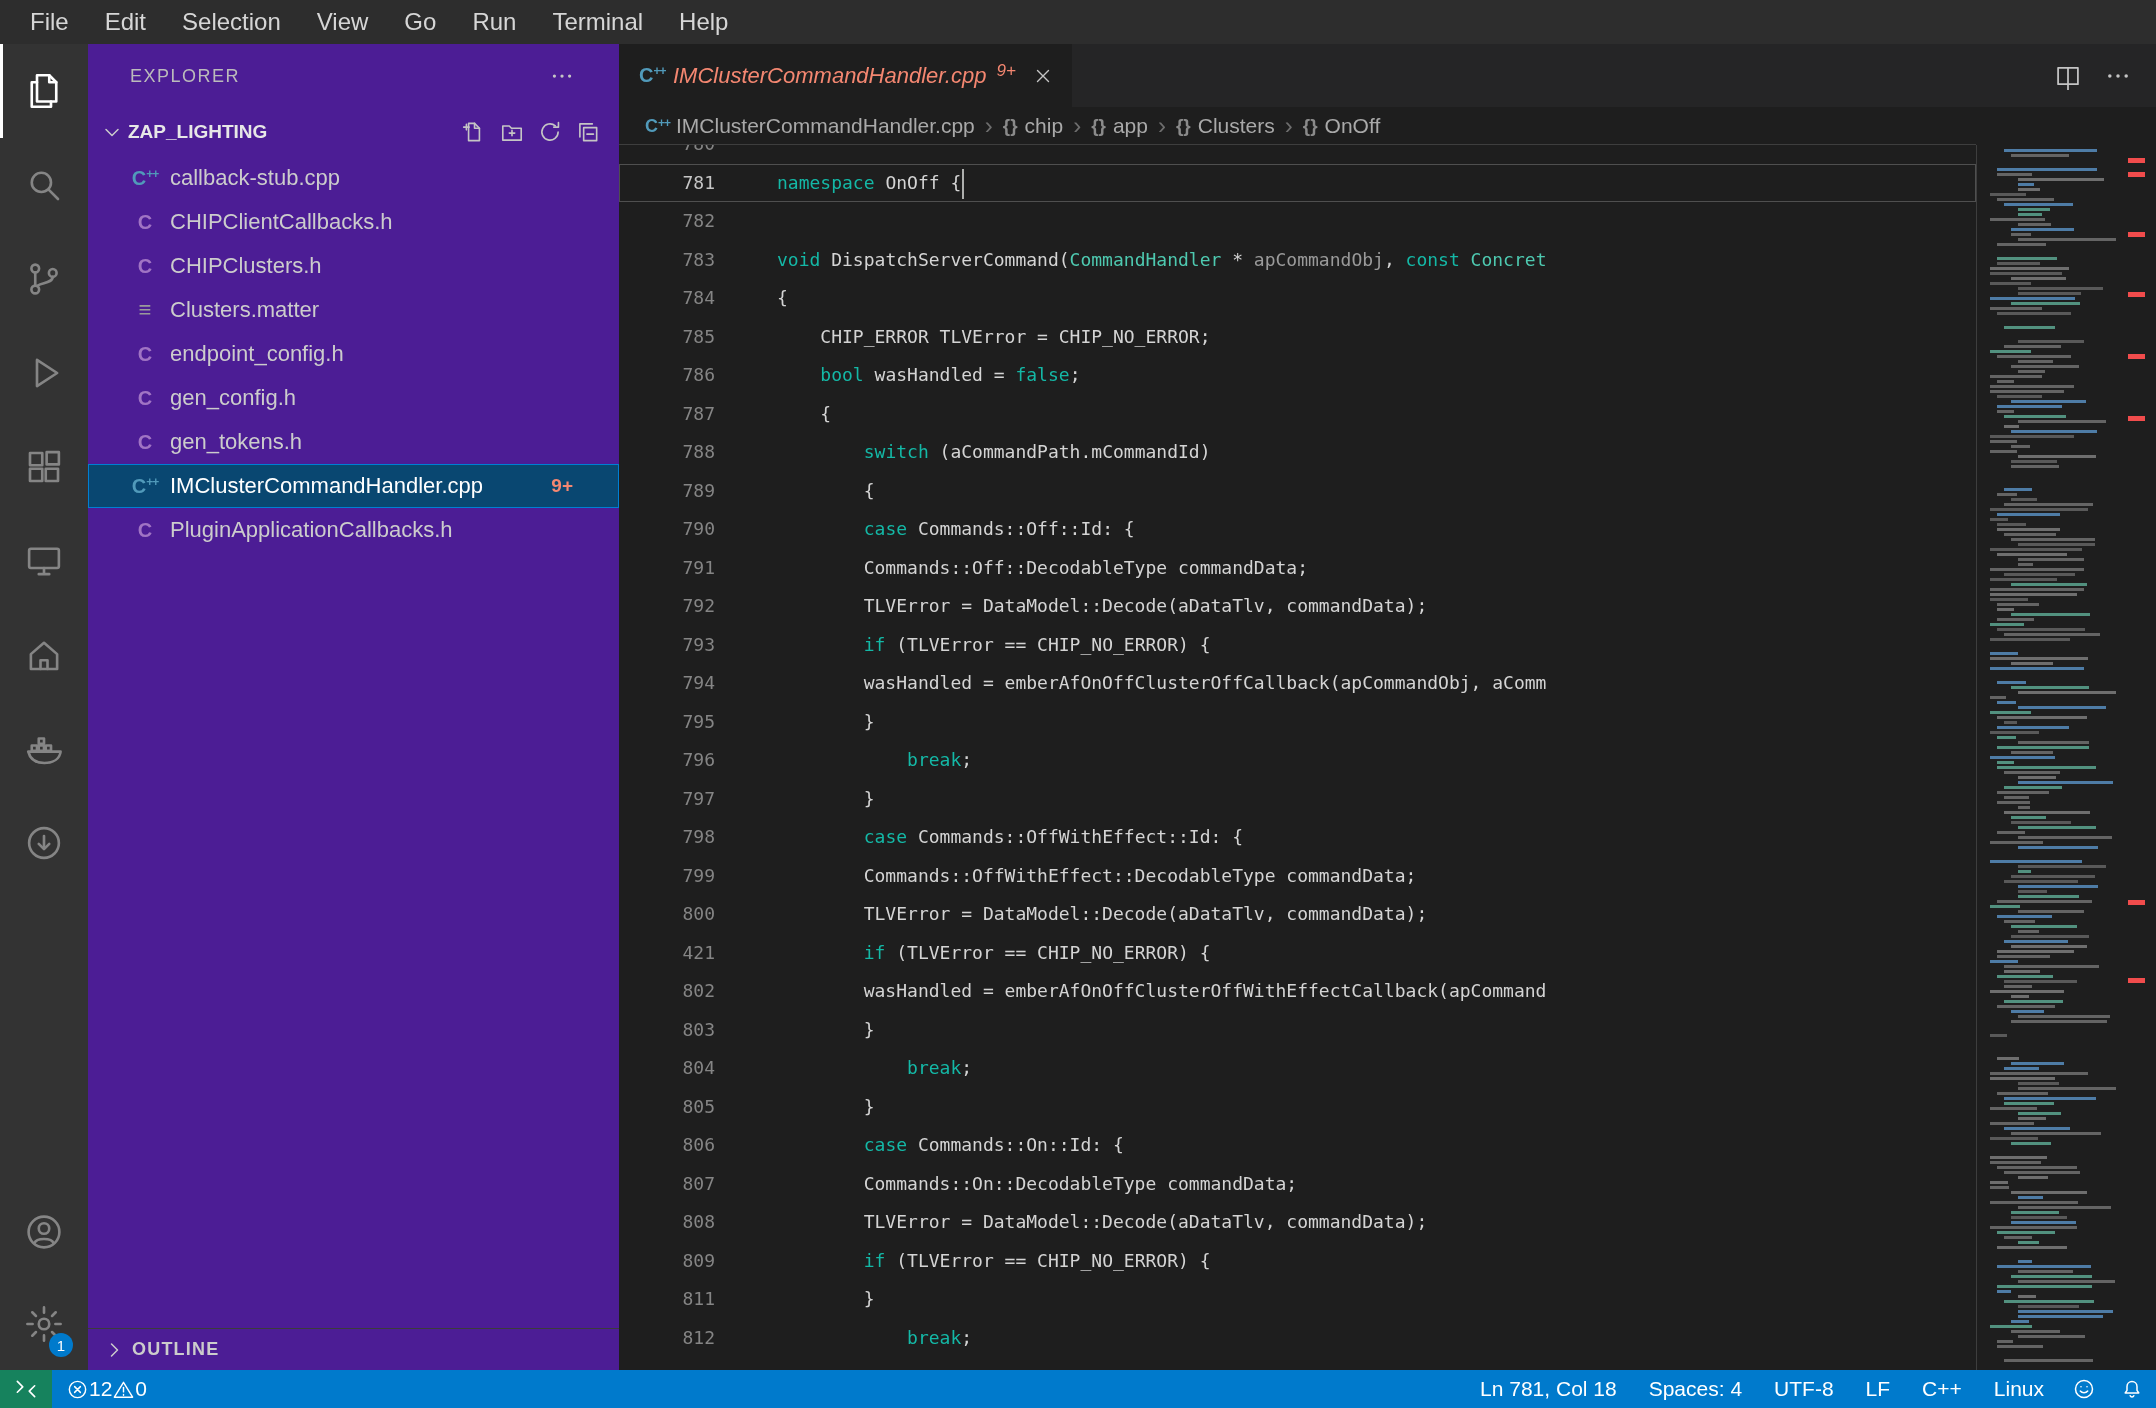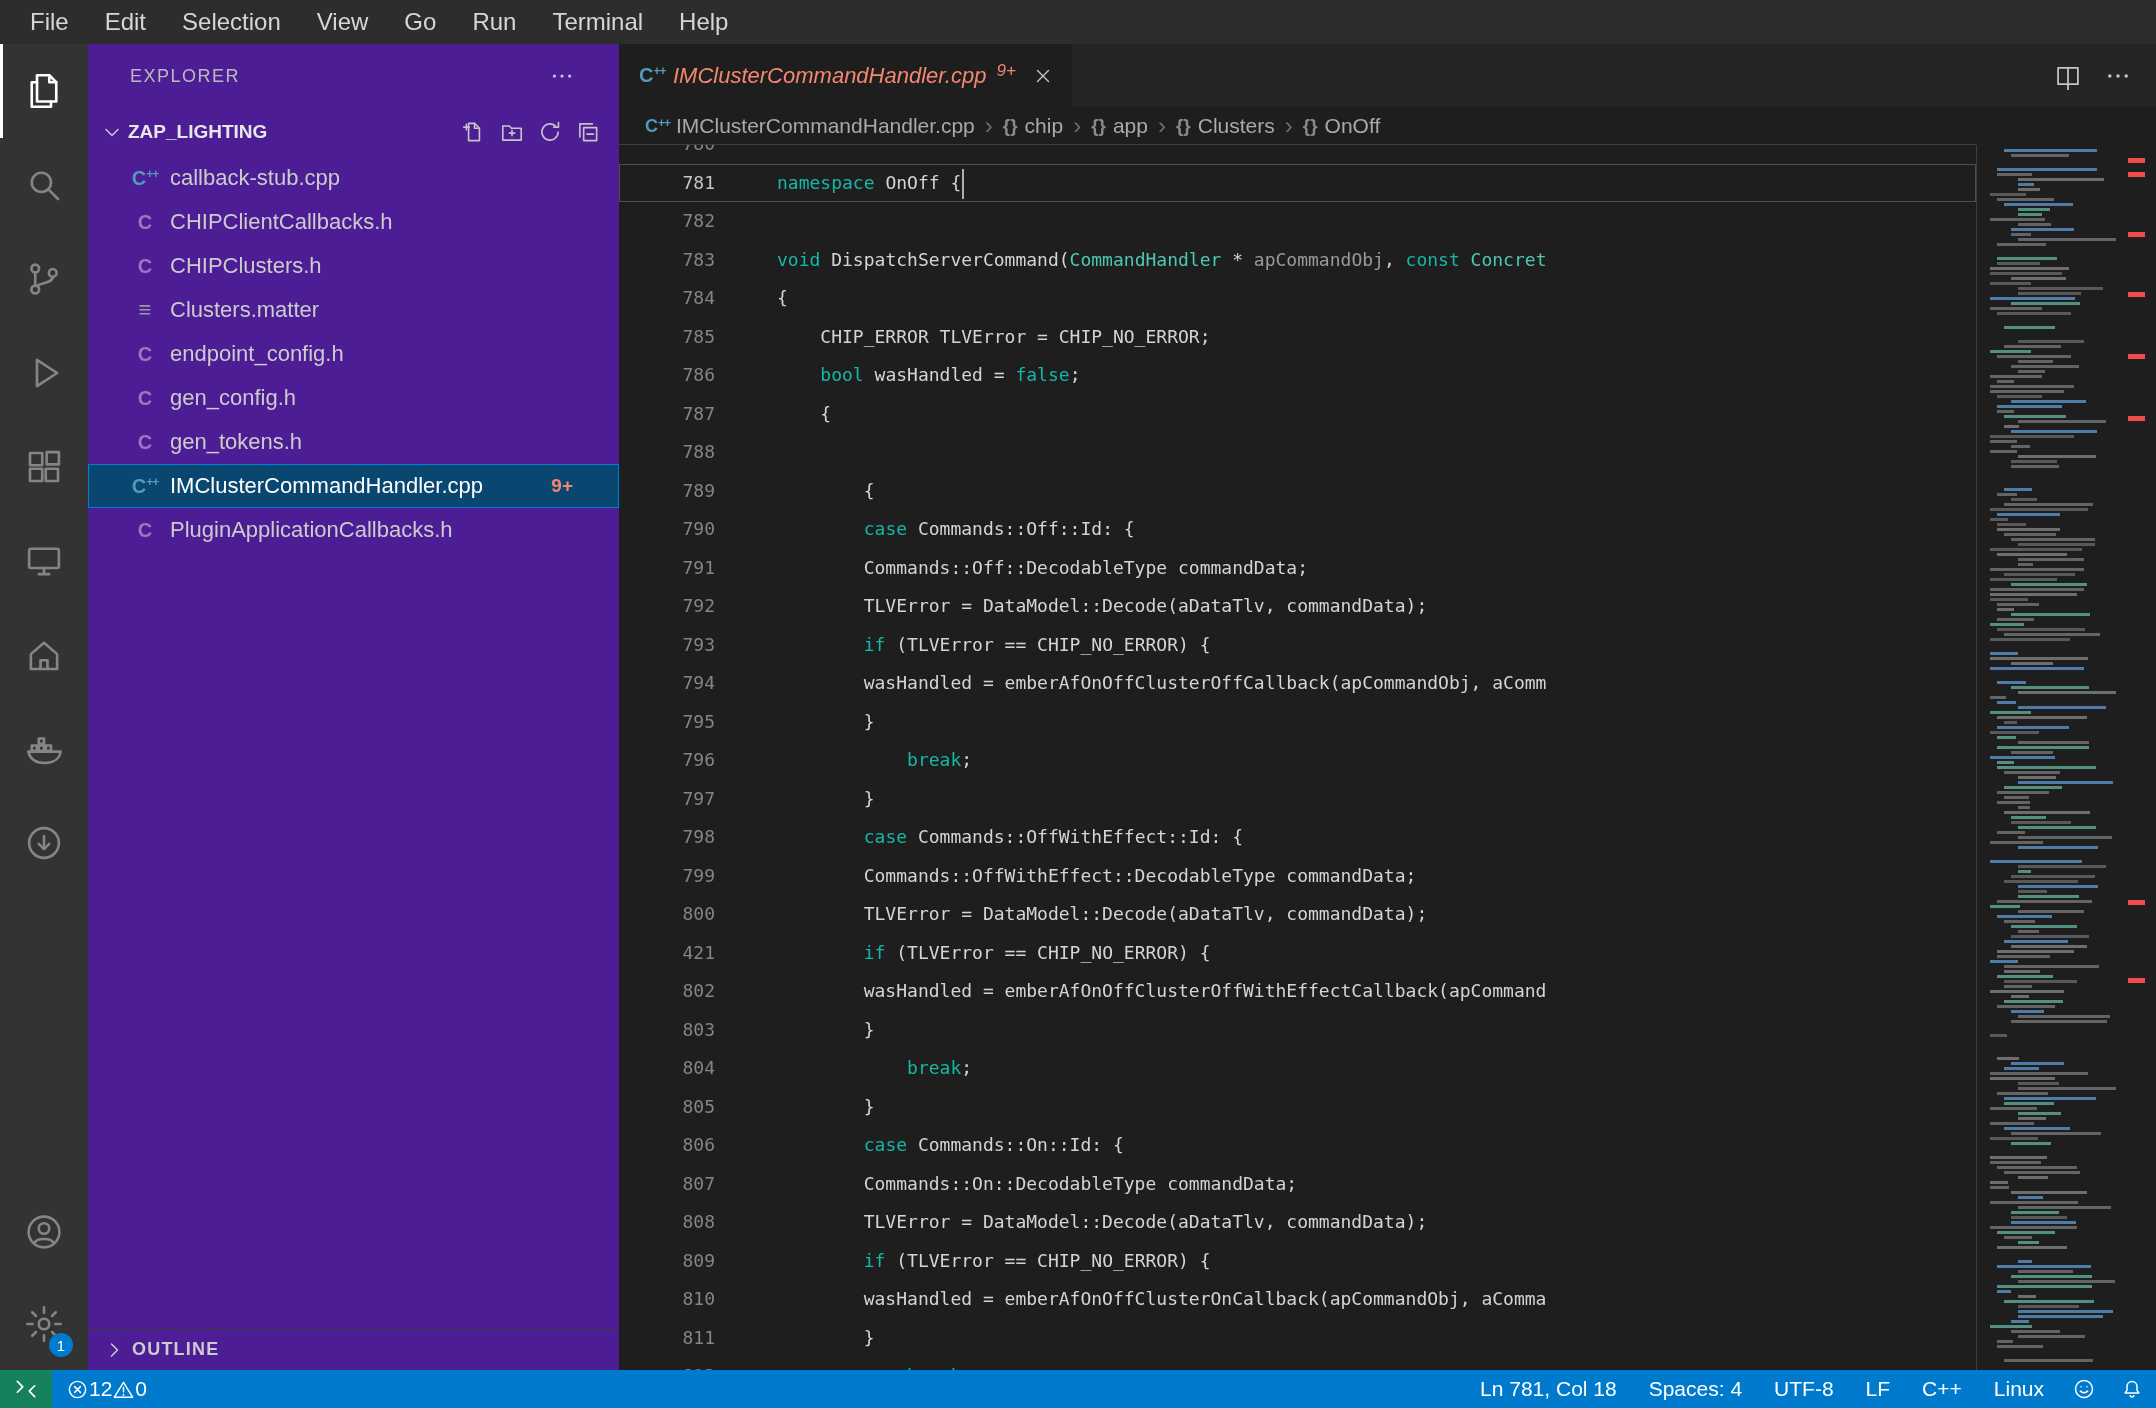--- a/index.html
+++ b/index.html
@@ -379,21 +379,21 @@
       <div class="code-area">
         <div class="code-scroll" id="code-lines">
             <div class="code-line"><span class="ln">780</span><span class="code"></span></div>
             <div class="code-line current"><span class="ln cur">781</span><span class="code"><span class="k">namespace</span><span> OnOff {</span><span class="cursor"></span></span></div>
             <div class="code-line"><span class="ln">782</span><span class="code"></span></div>
             <div class="code-line"><span class="ln">783</span><span class="code"><span class="k">void</span><span> DispatchServerCommand(</span><span class="t">CommandHandler</span><span> * </span><span class="p">apCommandObj</span><span>, </span><span class="k">const</span><span> </span><span class="t">Concret</span></span></div>
             <div class="code-line"><span class="ln">784</span><span class="code"><span>{</span></span></div>
             <div class="code-line"><span class="ln">785</span><span class="code"><span>    CHIP_ERROR TLVError = CHIP_NO_ERROR;</span></span></div>
             <div class="code-line"><span class="ln">786</span><span class="code"><span>    </span><span class="k">bool</span><span> wasHandled = </span><span class="k">false</span><span>;</span></span></div>
             <div class="code-line"><span class="ln">787</span><span class="code"><span>    {</span></span></div>
-            <div class="code-line"><span class="ln">788</span></div>
+            <div class="code-line"><span class="ln">788</span><span class="code"><span>        </span><span class="k">switch</span><span> (aCommandPath.mCommandId)</span></span></div>
             <div class="code-line"><span class="ln">789</span><span class="code"><span>        {</span></span></div>
             <div class="code-line"><span class="ln">790</span><span class="code"><span>        </span><span class="k">case</span><span> Commands::Off::Id: {</span></span></div>
             <div class="code-line"><span class="ln">791</span><span class="code"><span>        Commands::Off::DecodableType commandData;</span></span></div>
             <div class="code-line"><span class="ln">792</span><span class="code"><span>        TLVError = DataModel::Decode(aDataTlv, commandData);</span></span></div>
             <div class="code-line"><span class="ln">793</span><span class="code"><span>        </span><span class="k">if</span><span> (TLVError == CHIP_NO_ERROR) {</span></span></div>
             <div class="code-line"><span class="ln">794</span><span class="code"><span>        wasHandled = emberAfOnOffClusterOffCallback(apCommandObj, aComm</span></span></div>
             <div class="code-line"><span class="ln">795</span><span class="code"><span>        }</span></span></div>
             <div class="code-line"><span class="ln">796</span><span class="code"><span>            </span><span class="k">break</span><span>;</span></span></div>
             <div class="code-line"><span class="ln">797</span><span class="code"><span>        }</span></span></div>
             <div class="code-line"><span class="ln">798</span><span class="code"><span>        </span><span class="k">case</span><span> Commands::OffWithEffect::Id: {</span></span></div>
@@ -401,21 +401,20 @@
             <div class="code-line"><span class="ln">800</span><span class="code"><span>        TLVError = DataModel::Decode(aDataTlv, commandData);</span></span></div>
             <div class="code-line"><span class="ln">421</span><span class="code"><span>        </span><span class="k">if</span><span> (TLVError == CHIP_NO_ERROR) {</span></span></div>
             <div class="code-line"><span class="ln">802</span><span class="code"><span>        wasHandled = emberAfOnOffClusterOffWithEffectCallback(apCommand</span></span></div>
             <div class="code-line"><span class="ln">803</span><span class="code"><span>        }</span></span></div>
             <div class="code-line"><span class="ln">804</span><span class="code"><span>            </span><span class="k">break</span><span>;</span></span></div>
             <div class="code-line"><span class="ln">805</span><span class="code"><span>        }</span></span></div>
             <div class="code-line"><span class="ln">806</span><span class="code"><span>        </span><span class="k">case</span><span> Commands::On::Id: {</span></span></div>
             <div class="code-line"><span class="ln">807</span><span class="code"><span>        Commands::On::DecodableType commandData;</span></span></div>
             <div class="code-line"><span class="ln">808</span><span class="code"><span>        TLVError = DataModel::Decode(aDataTlv, commandData);</span></span></div>
             <div class="code-line"><span class="ln">809</span><span class="code"><span>        </span><span class="k">if</span><span> (TLVError == CHIP_NO_ERROR) {</span></span></div>
-            <div class="code-line"><span class="ln">810</span><span class="code"><span>        wasHandled = emberAfOnOffClusterOnCallback(apCommandObj, aComma</span></span></div>
             <div class="code-line"><span class="ln">811</span><span class="code"><span>        }</span></span></div>
             <div class="code-line"><span class="ln">812</span><span class="code"><span>            </span><span class="k">break</span><span>;</span></span></div>
           </div>
         <div class="clip-border"></div>
         <div class="minimap" id="minimap">
             <div class="mm-bar" style="left: 17px; top: 4px; width: 92.5147px; background: rgb(78, 124, 166);"></div>
             <div class="mm-bar" style="left: 24px; top: 9px; width: 57.8582px; background: rgb(100, 100, 100);"></div>
             <div class="mm-bar" style="left: 10px; top: 23px; width: 99.7389px; background: rgb(78, 124, 166);"></div>
             <div class="mm-bar" style="left: 10px; top: 28px; width: 34.557px; background: rgb(100, 100, 100);"></div>
             <div class="mm-bar" style="left: 31px; top: 33px; width: 85.8982px; background: rgb(110, 110, 110);"></div>

